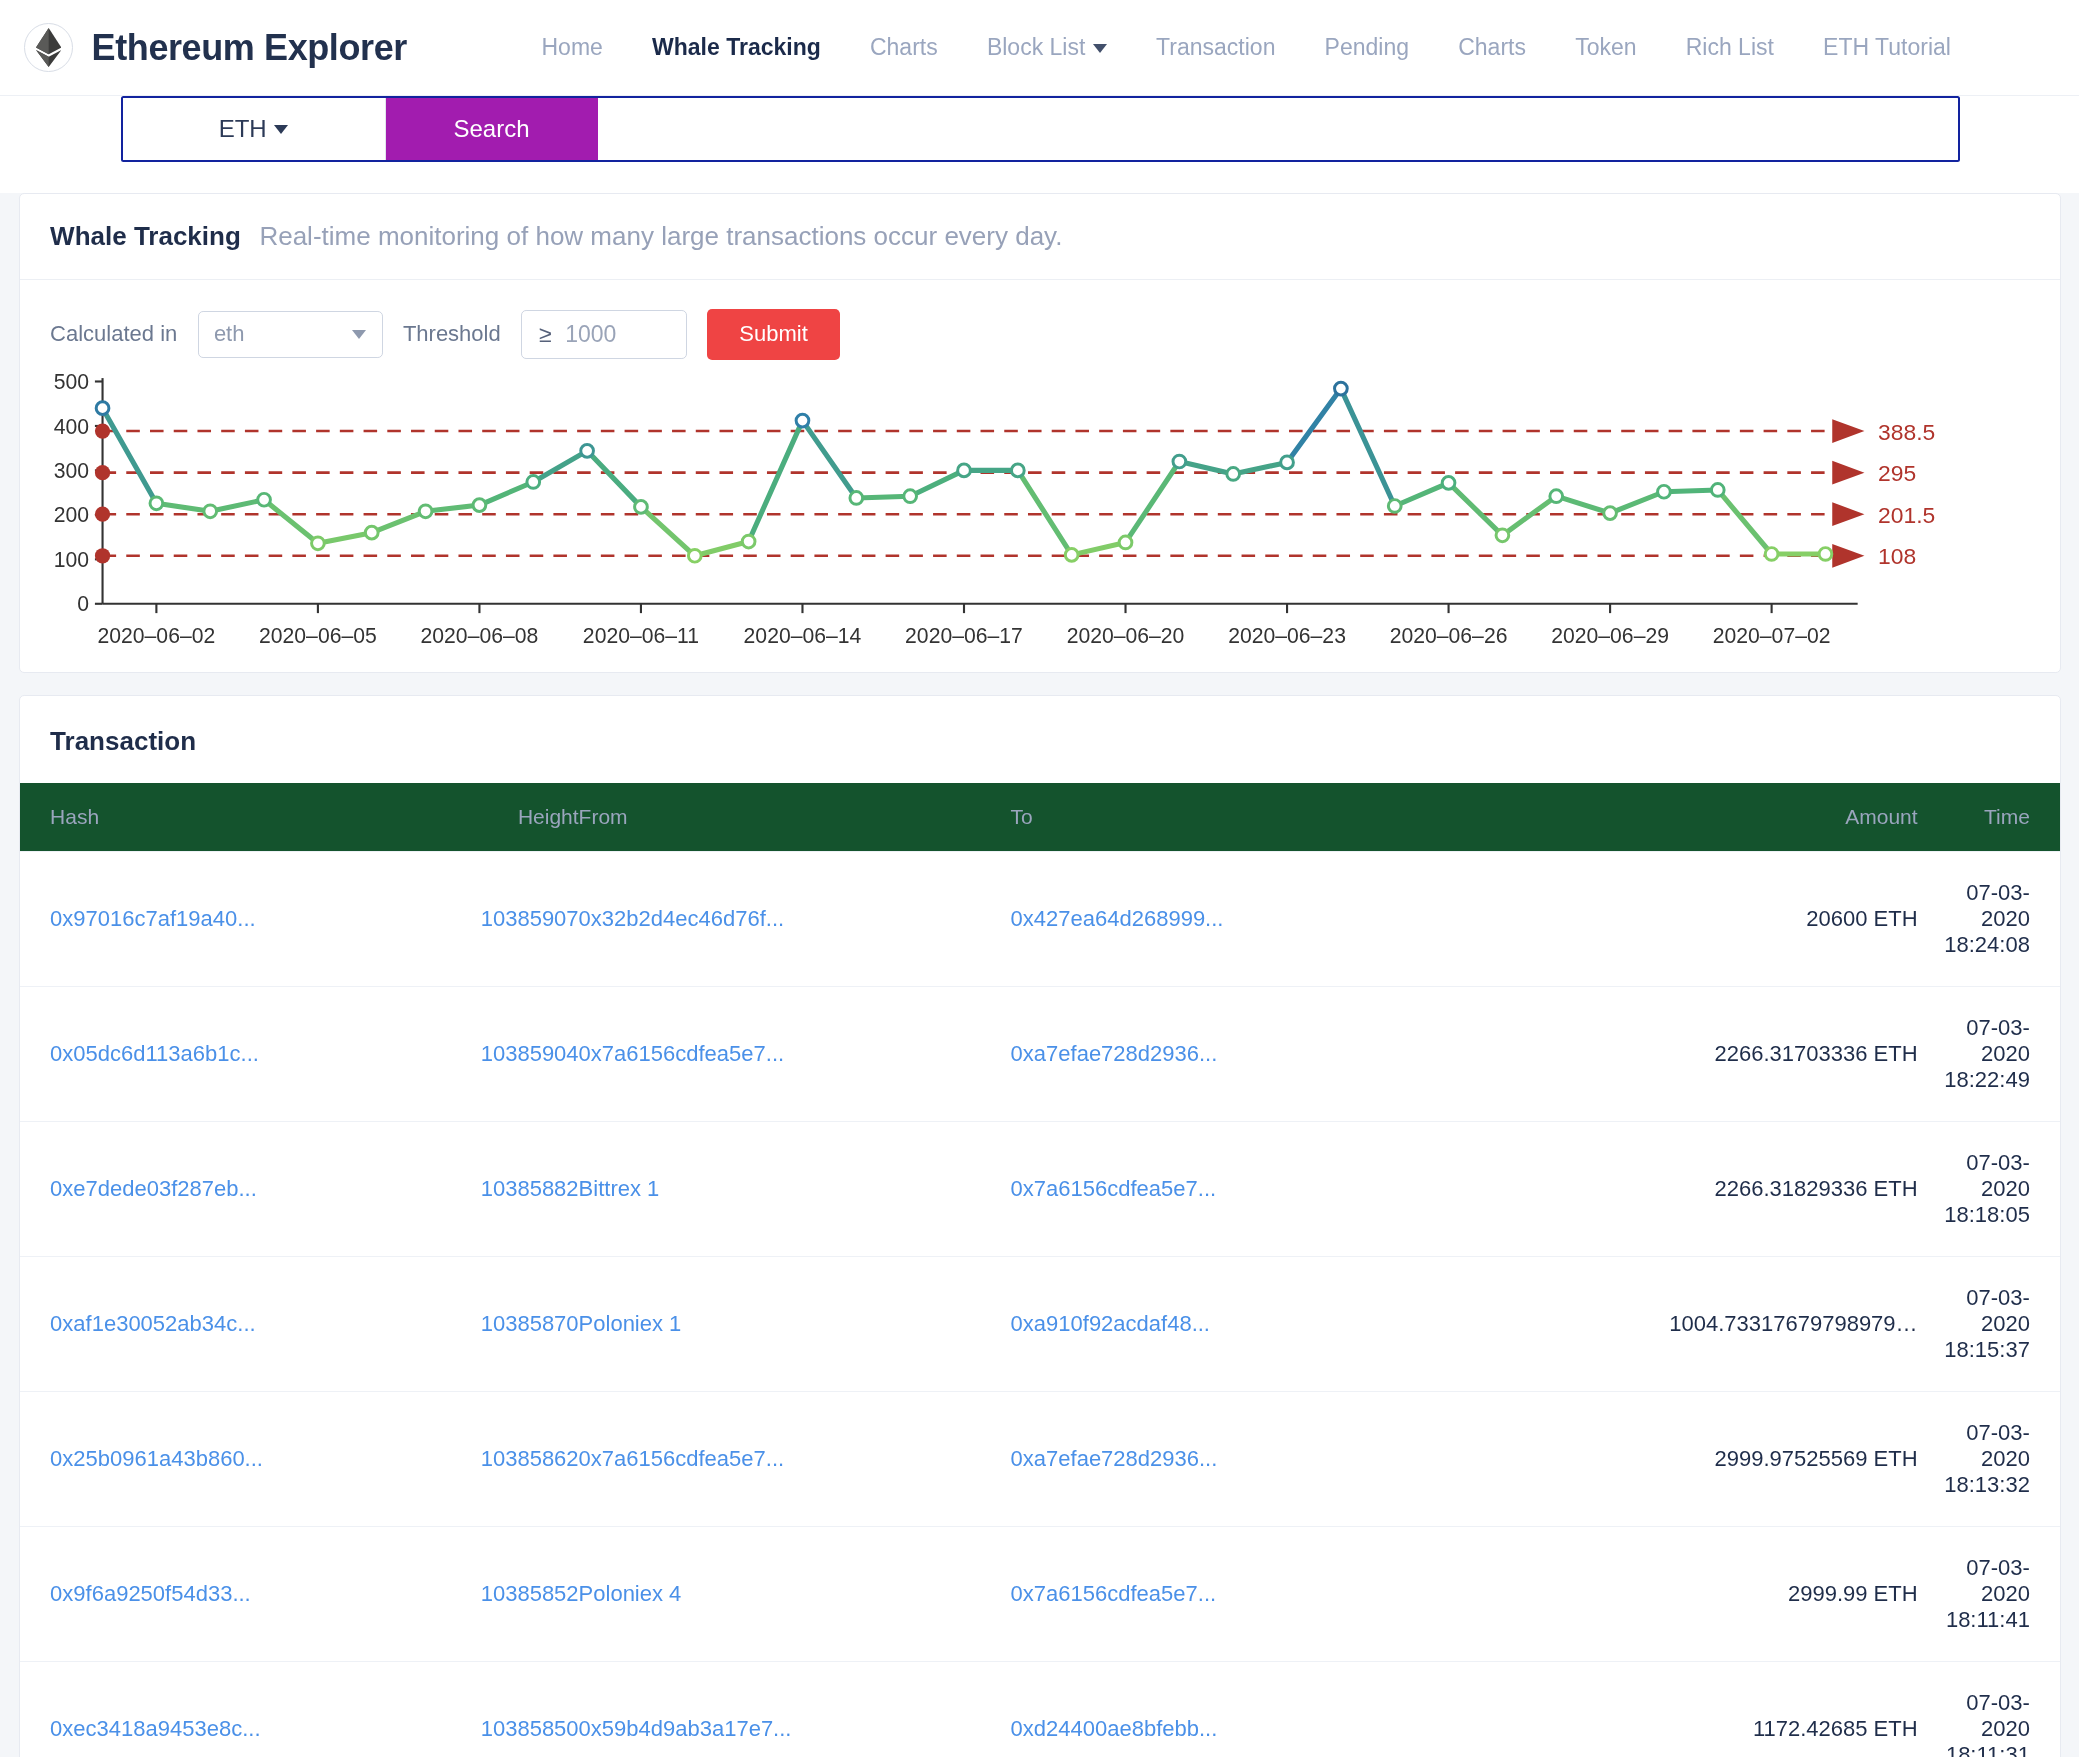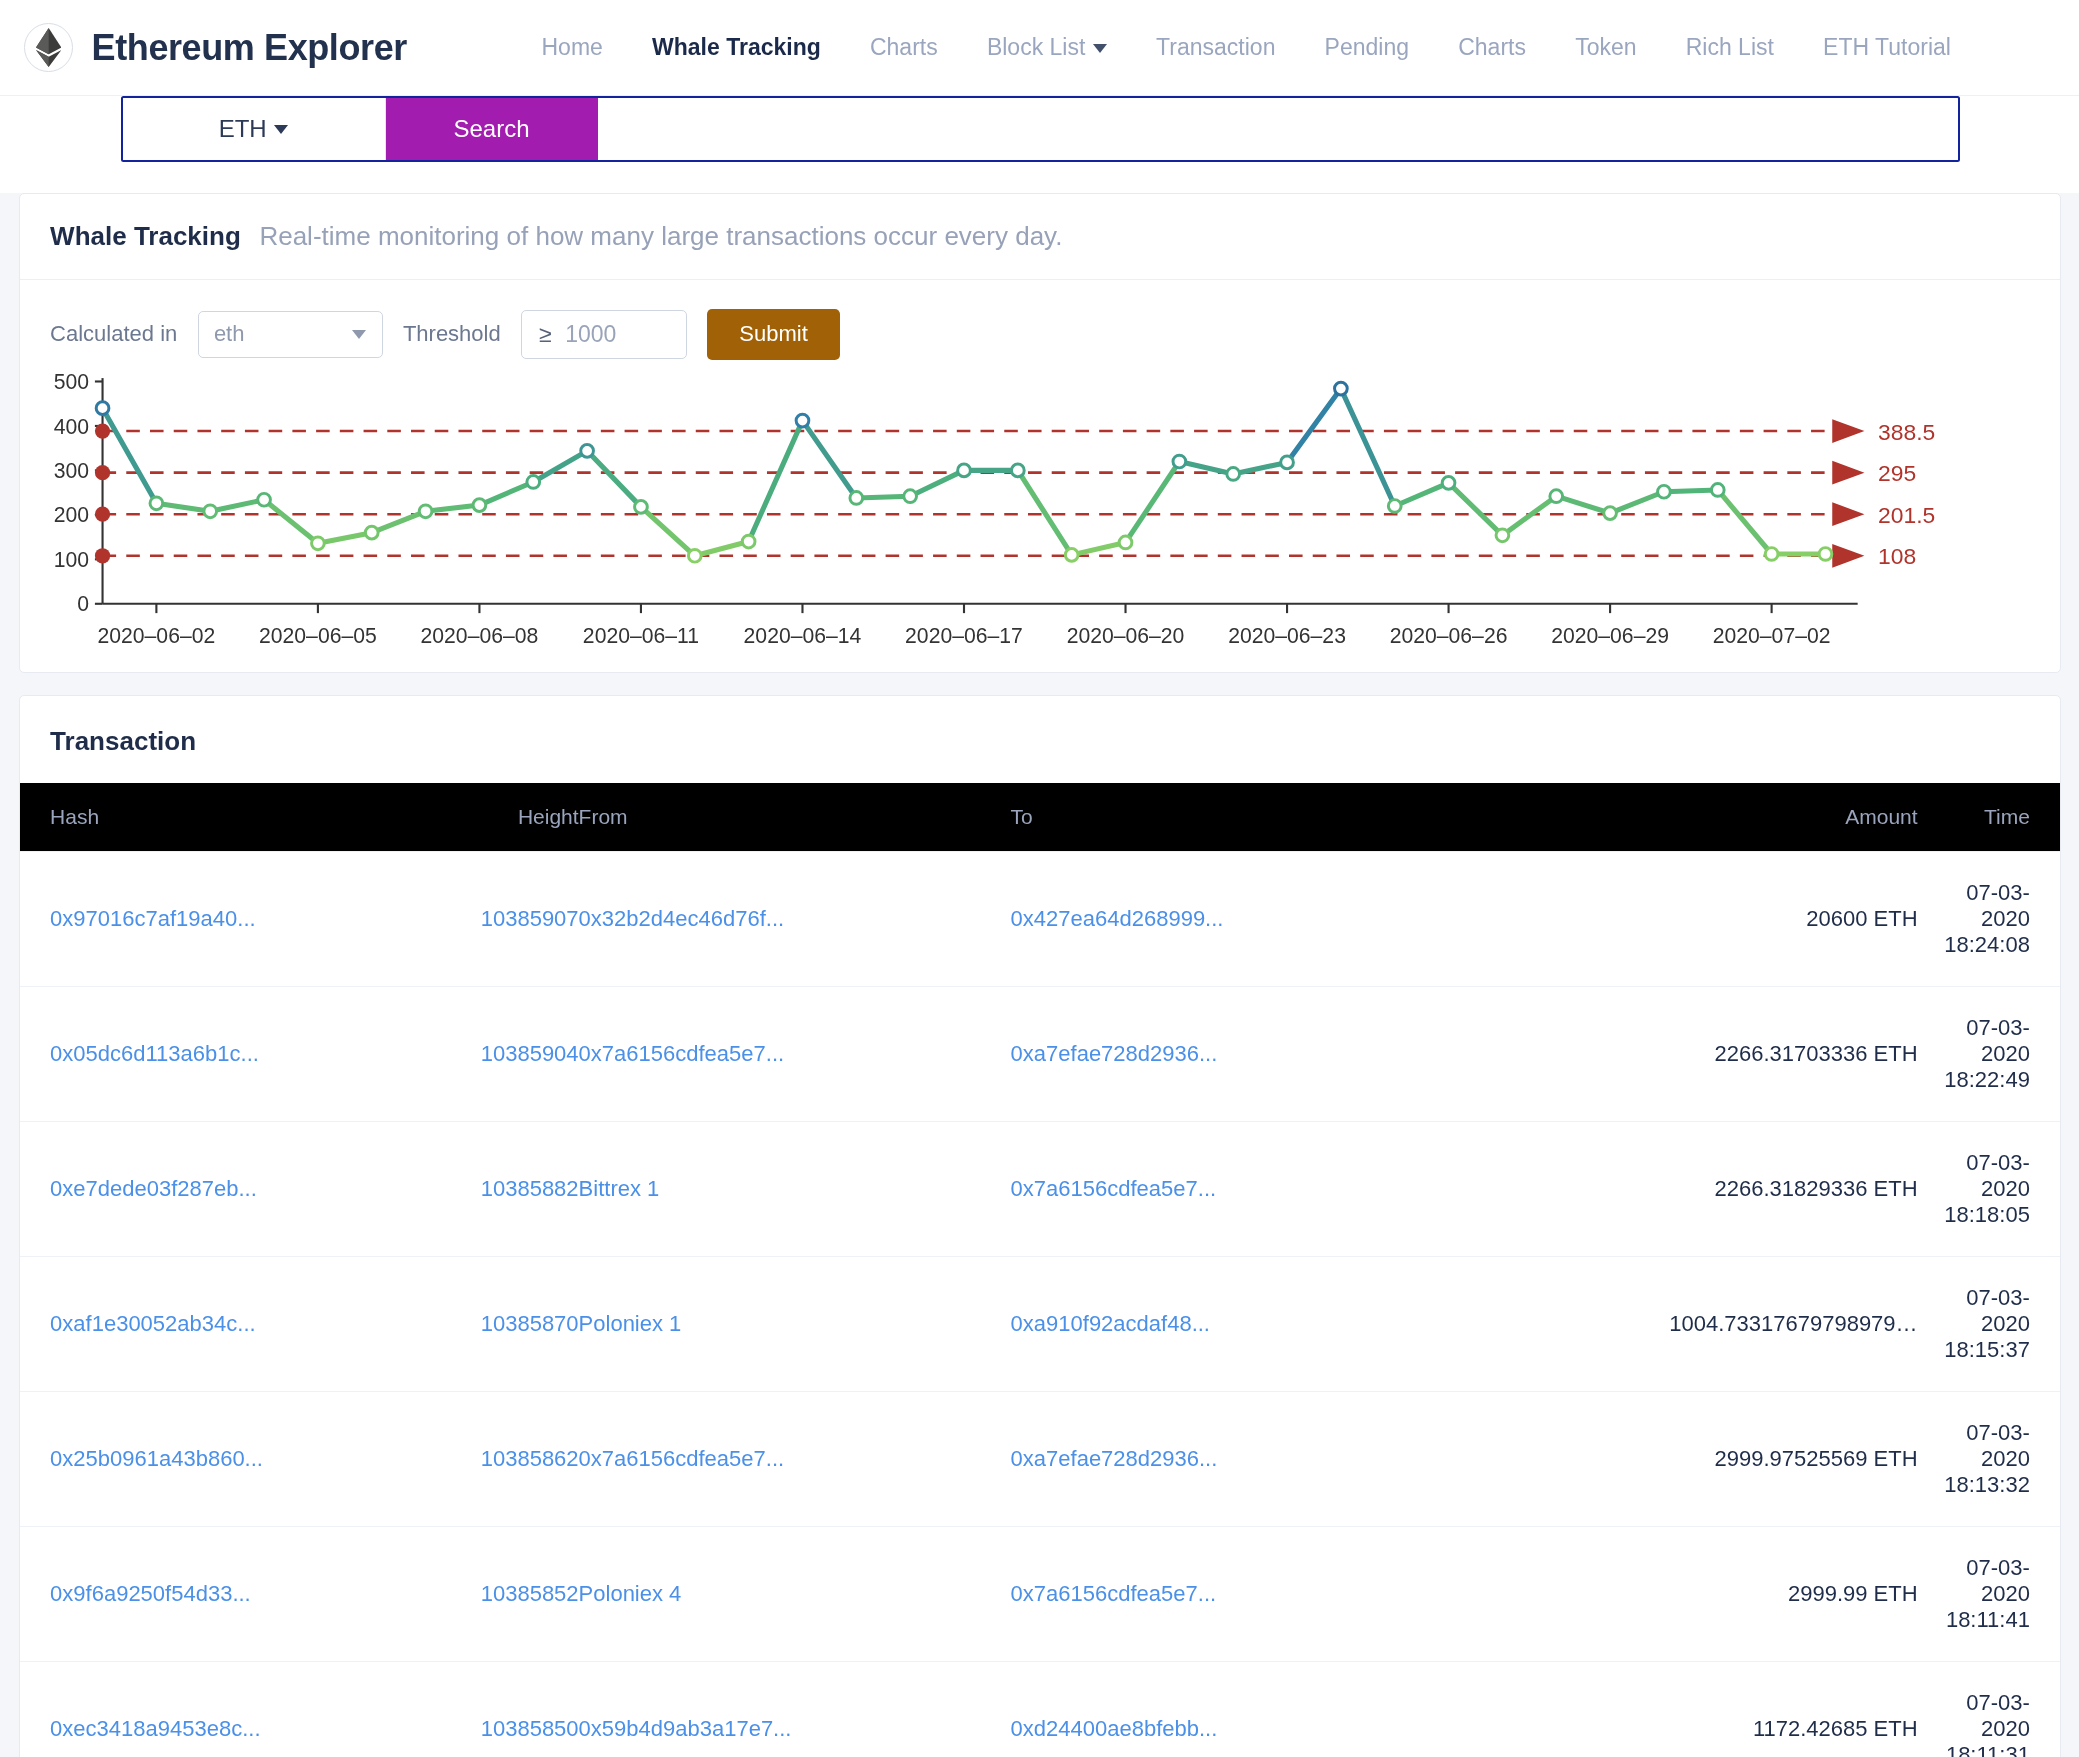--- a/index.html
+++ b/index.html
@@ -92,33 +92,33 @@
     cursor:pointer; background:#fff;
   }
   .unit-select .caret-down { border-top-color:#8e99ae; margin-left:0; }
   .threshold {
     width:166px; height:49px; border:0.8px solid #cfd6e2; border-radius:5.1px;
     display:flex; align-items:center; gap:13.6px; padding:0 17px;
     font-size:23px; color:#9aa4b8; background:#fff; cursor:text;
   }
   .threshold .ge { color:#56617a; }
   .submit-btn {
-    height:51px; padding:0 32px; background:#a16207; color:#fff;
+    height:51px; padding:0 32px; background:#ef4444; color:#fff;
     border:none; border-radius:5.1px; font-size:22px; cursor:pointer;
     font-family:"Liberation Sans", sans-serif;
   }
 
   
   .chart-area { padding:8.5px 30.5px 18.6px 30.5px; }
   .chart-svg { display:block; width:1978px; height:280px; }
 
   
   .tbl-title { padding:30.5px 30.5px 25.4px 30.5px; font-size:26px; font-weight:bold; color:#1f2d4a; }
   table { width:100%; border-collapse:collapse; }
-  thead tr { background:#000000; }
+  thead tr { background:#14532d; }
   th {
     font-size:21px; font-weight:normal; color:#9aa5bd;
     padding:22px 0; text-align:left;
   }
   td { font-size:22px; padding:28px 0; border-bottom:0.8px solid #eef1f6; }
   tbody tr:first-child td { border-top:0.8px solid #eef1f6; }
   .c-hash   { width:381px; padding-left:30.5px !important; }
   .c-height { width:178px;text-align:right; }
   .c-from   { width:432px; }
   .c-to     { width:551px; }

